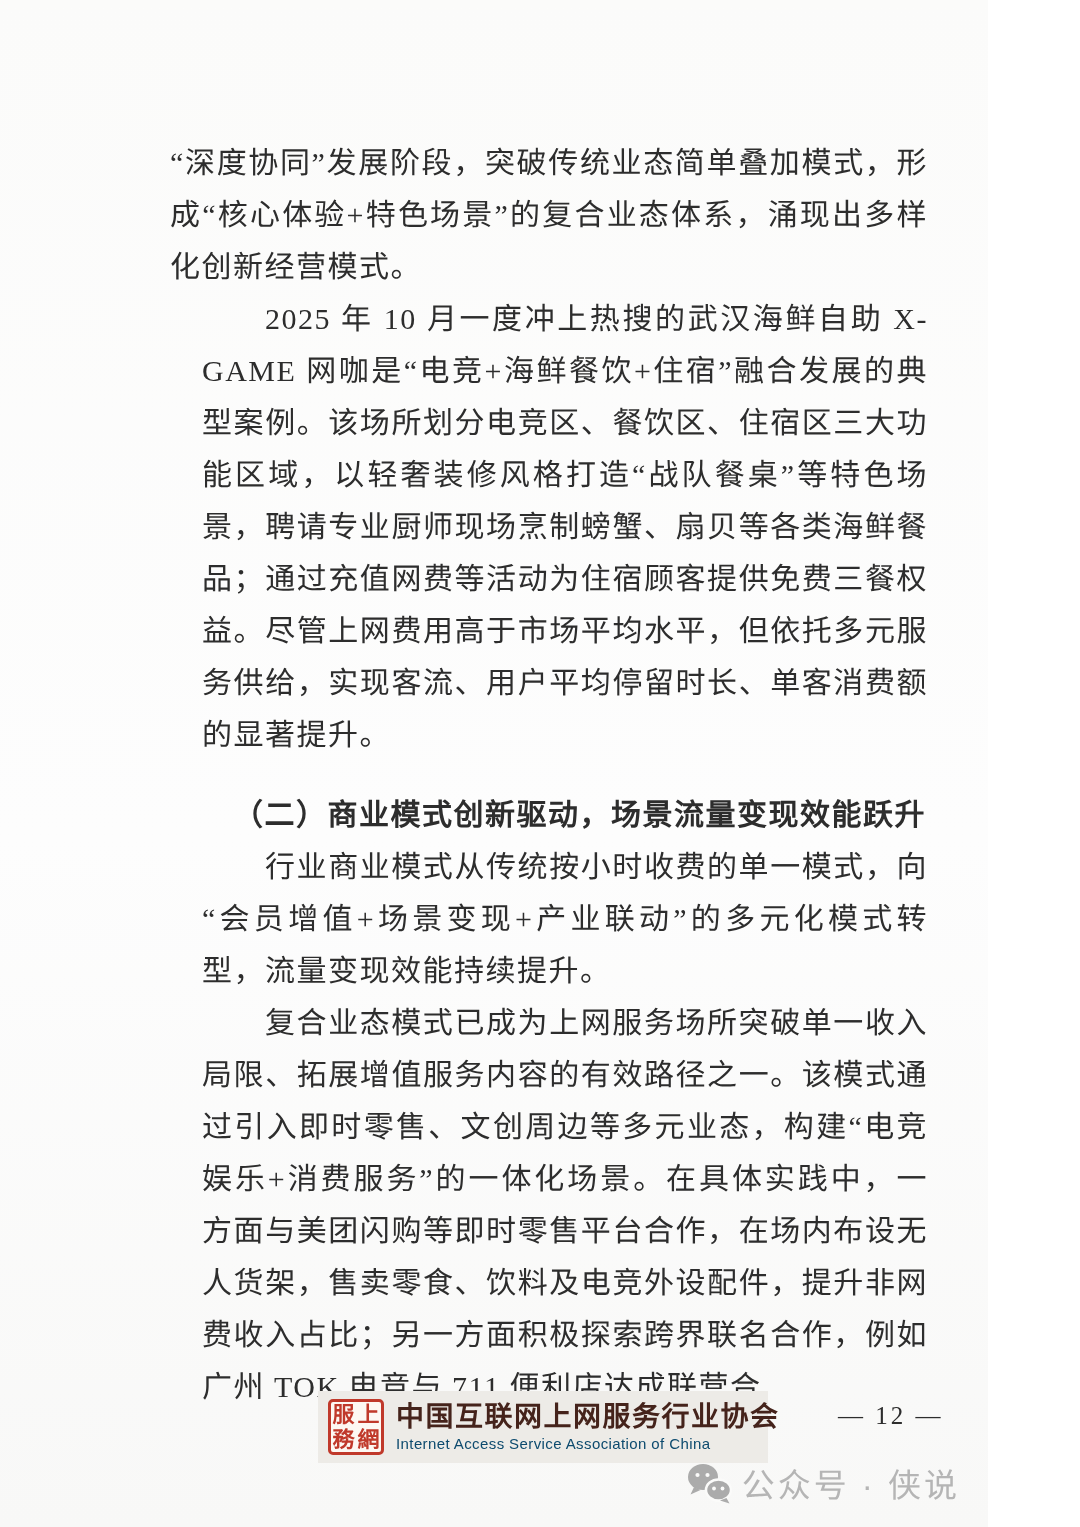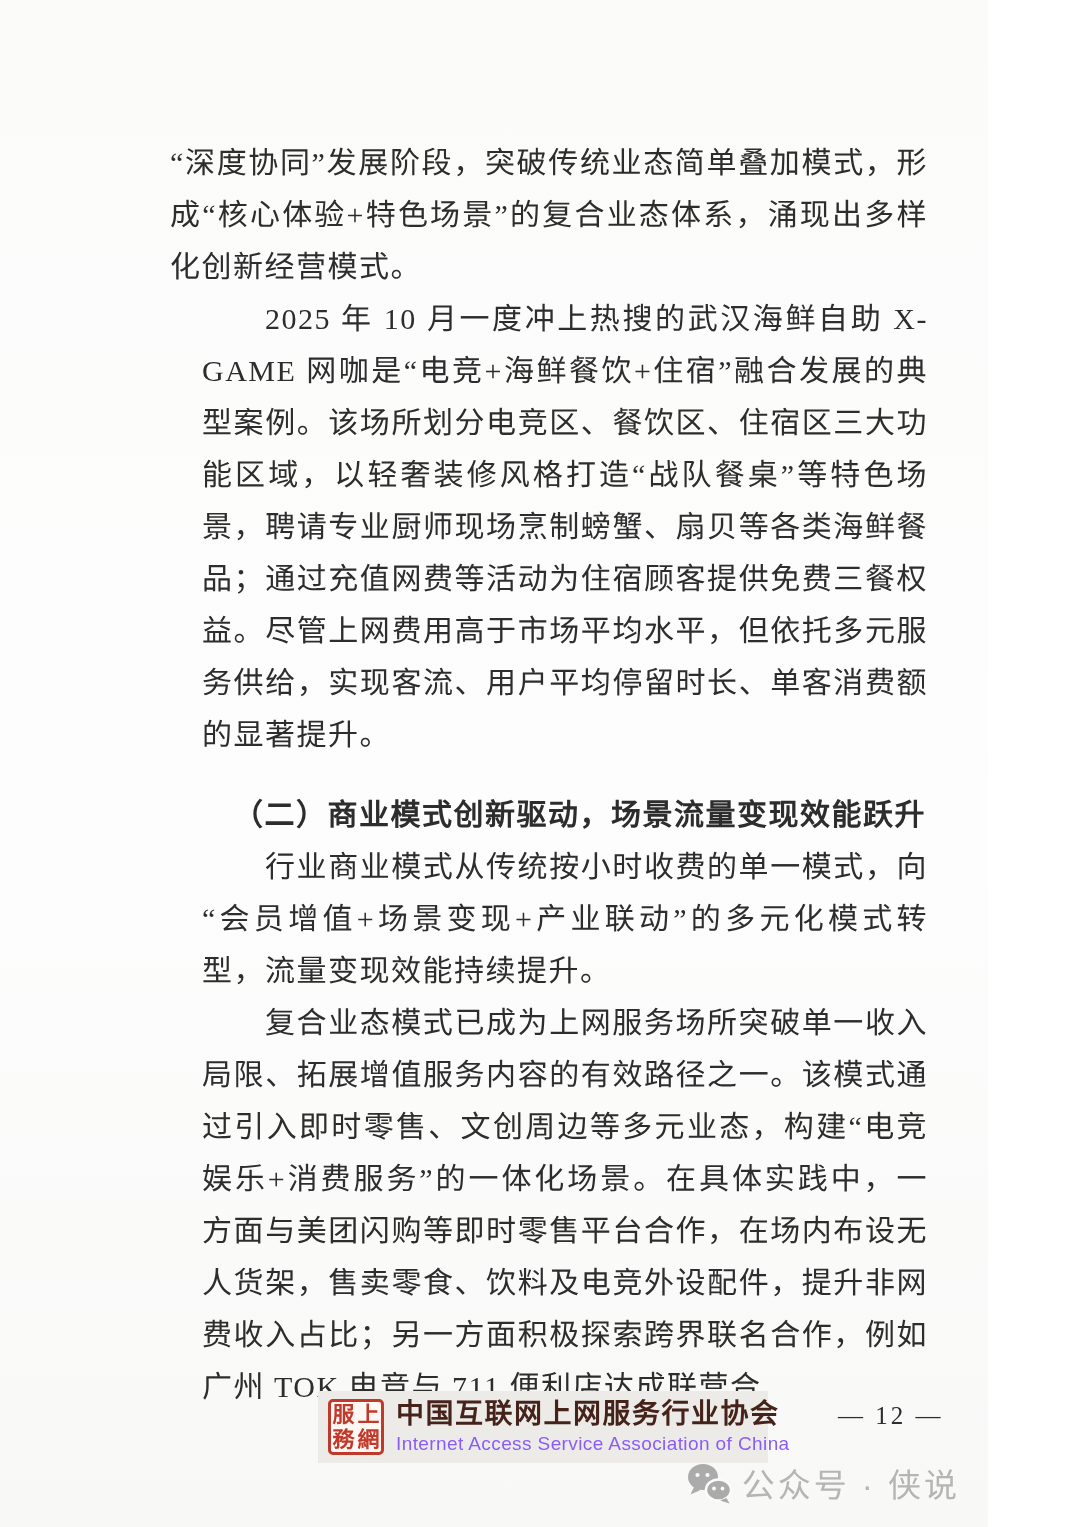--- a/index.html
+++ b/index.html
@@ -82,22 +82,22 @@
   .logo-text { display: flex; flex-direction: column; justify-content: center; }
   .logo-cn {
     font-size: 28px;
     font-weight: bold;
     color: #45231b;
     letter-spacing: 1.5px;
     line-height: 1.1;
     white-space: nowrap;
   }
   .logo-en {
-    font-size: 19px;
-    color: #8b5cf6;
+    font-size: 15px;
+    color: #0c4a6e;
     letter-spacing: 0.4px;
     margin-top: 3px;
     font-family: "Liberation Sans", sans-serif;
     white-space: nowrap;
   }
   .page-number {
     position: absolute;
     left: 838px;
     top: 1402px;
     font-size: 25px;

